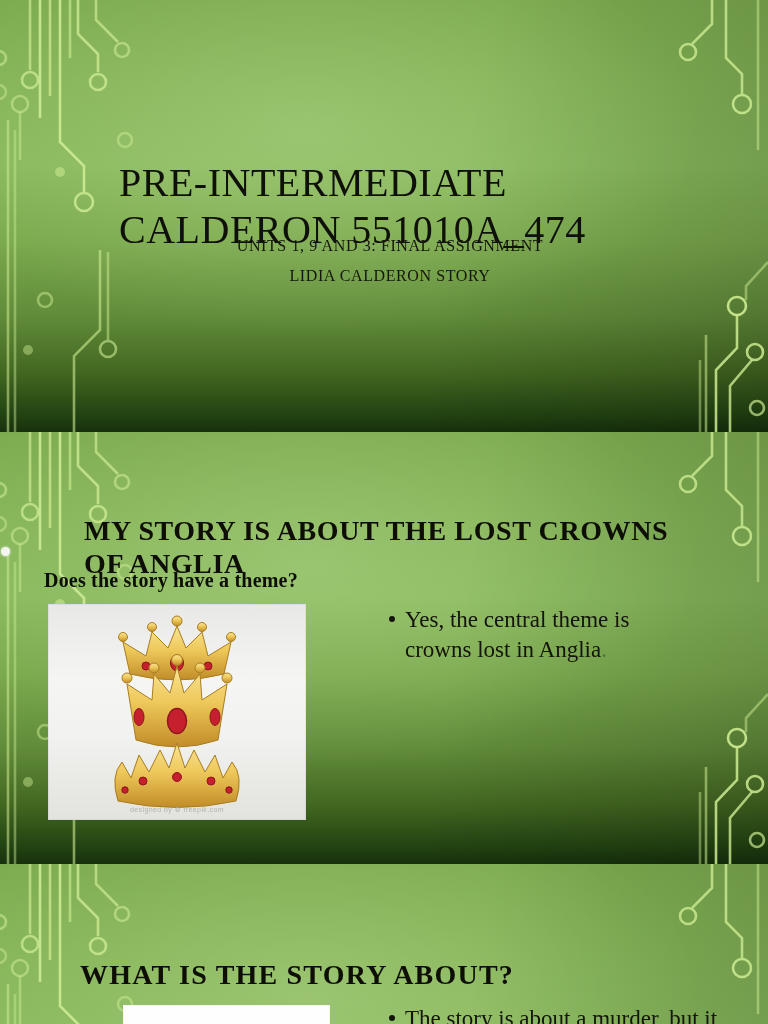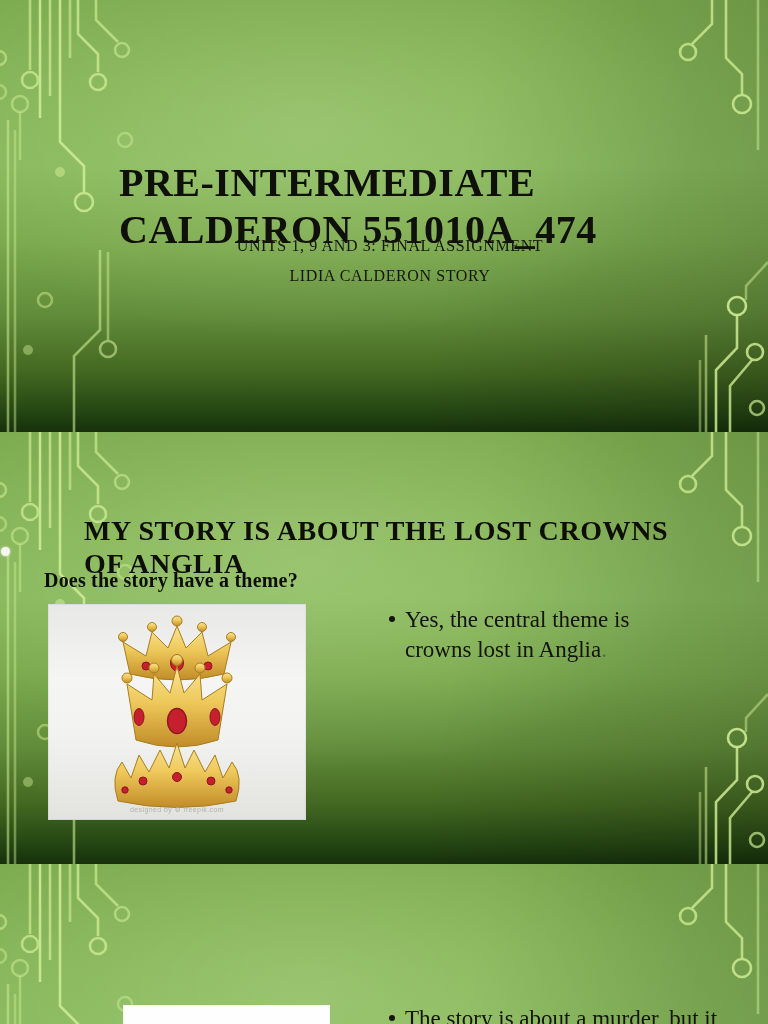--- a/index.html
+++ b/index.html
@@ -19,21 +19,21 @@
   }
   .slide-1{top:0;}
   .slide-2{top:432px;}
   .slide-3{top:864px;}
 
   svg.circuit{position:absolute;inset:0;width:768px;height:432px;pointer-events:none;}
 
   
   .s1-title{
     position:absolute;left:119px;top:132px;width:560px;
-    font-weight:bold;font-size:40px;line-height:47px;letter-spacing:0.5px;
+    font-weight:normal;font-size:40px;line-height:47px;letter-spacing:0.5px;
     color:#10100a;
   }
   .s1-subtitles{
     position:absolute;left:134px;top:231px;width:512px;text-align:center;
     color:#15150c;font-size:16px;line-height:30px;letter-spacing:0.6px;
   }
 
   
   .c-title{
     position:absolute;font-weight:bold;color:#0e0e07;
@@ -202,20 +202,21 @@
     <div class="bullet-item s2-bullet">
       <span class="bullet-dot"></span>
       <span><span>Yes, the central theme is crowns lost in Anglia</span><span class="muted-period">.</span></span>
     </div>
   </section>
 
   <section class="slide slide-3">
     <svg class="circuit" viewBox="0 0 768 432">
         <use href="#circuit"></use>
       </svg>
+    <h2 class="c-title s3-title">WHAT IS THE STORY ABOUT?</h2>
     <div class="s3-image"></div>
     <div class="bullet-item s3-bullet">
       <span class="bullet-dot"></span>
       <span>The story is about a murder, but it</span>
     </div>
   </section>
 
 </div>
 
 </body></html>

